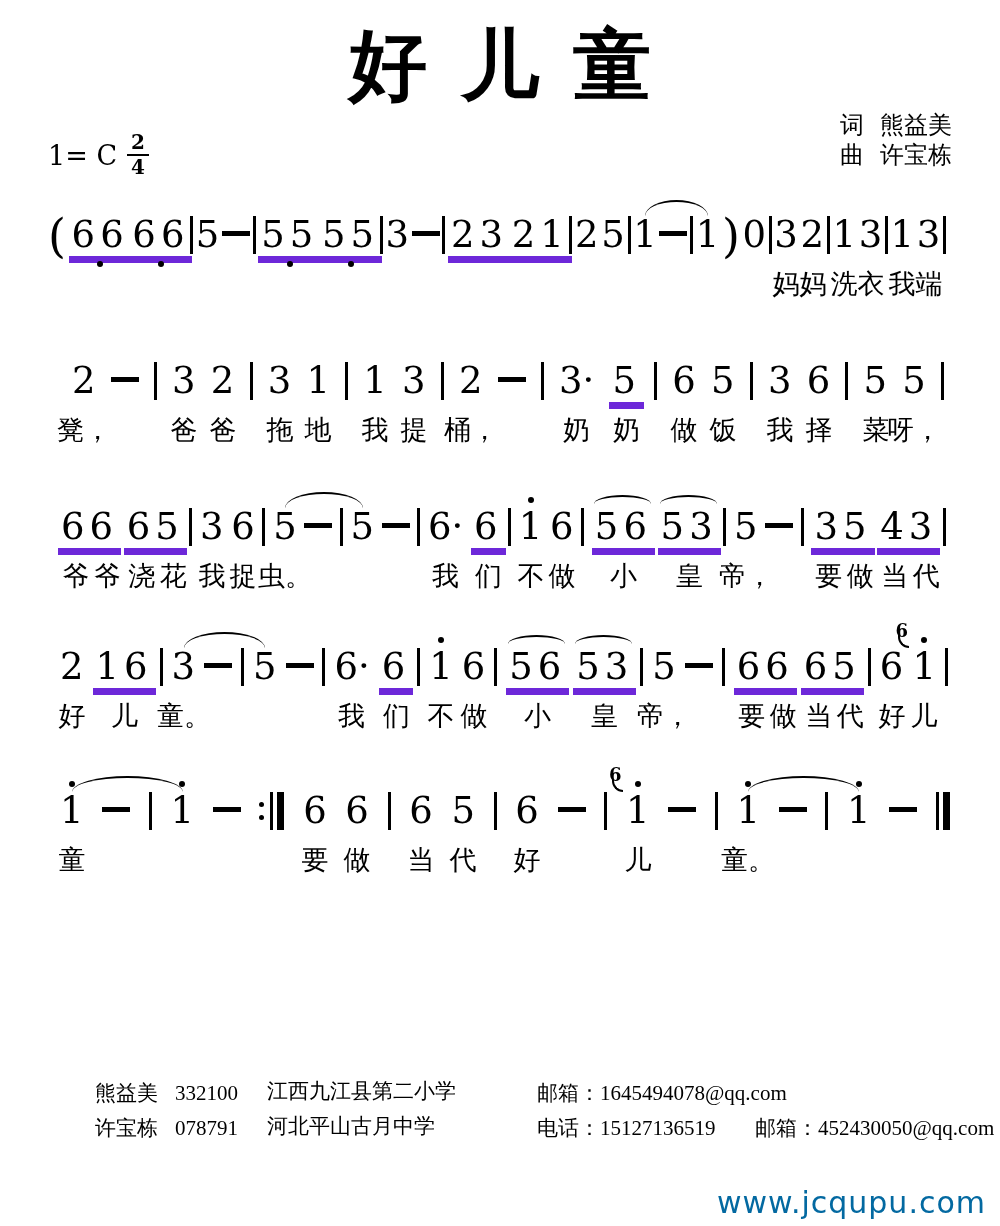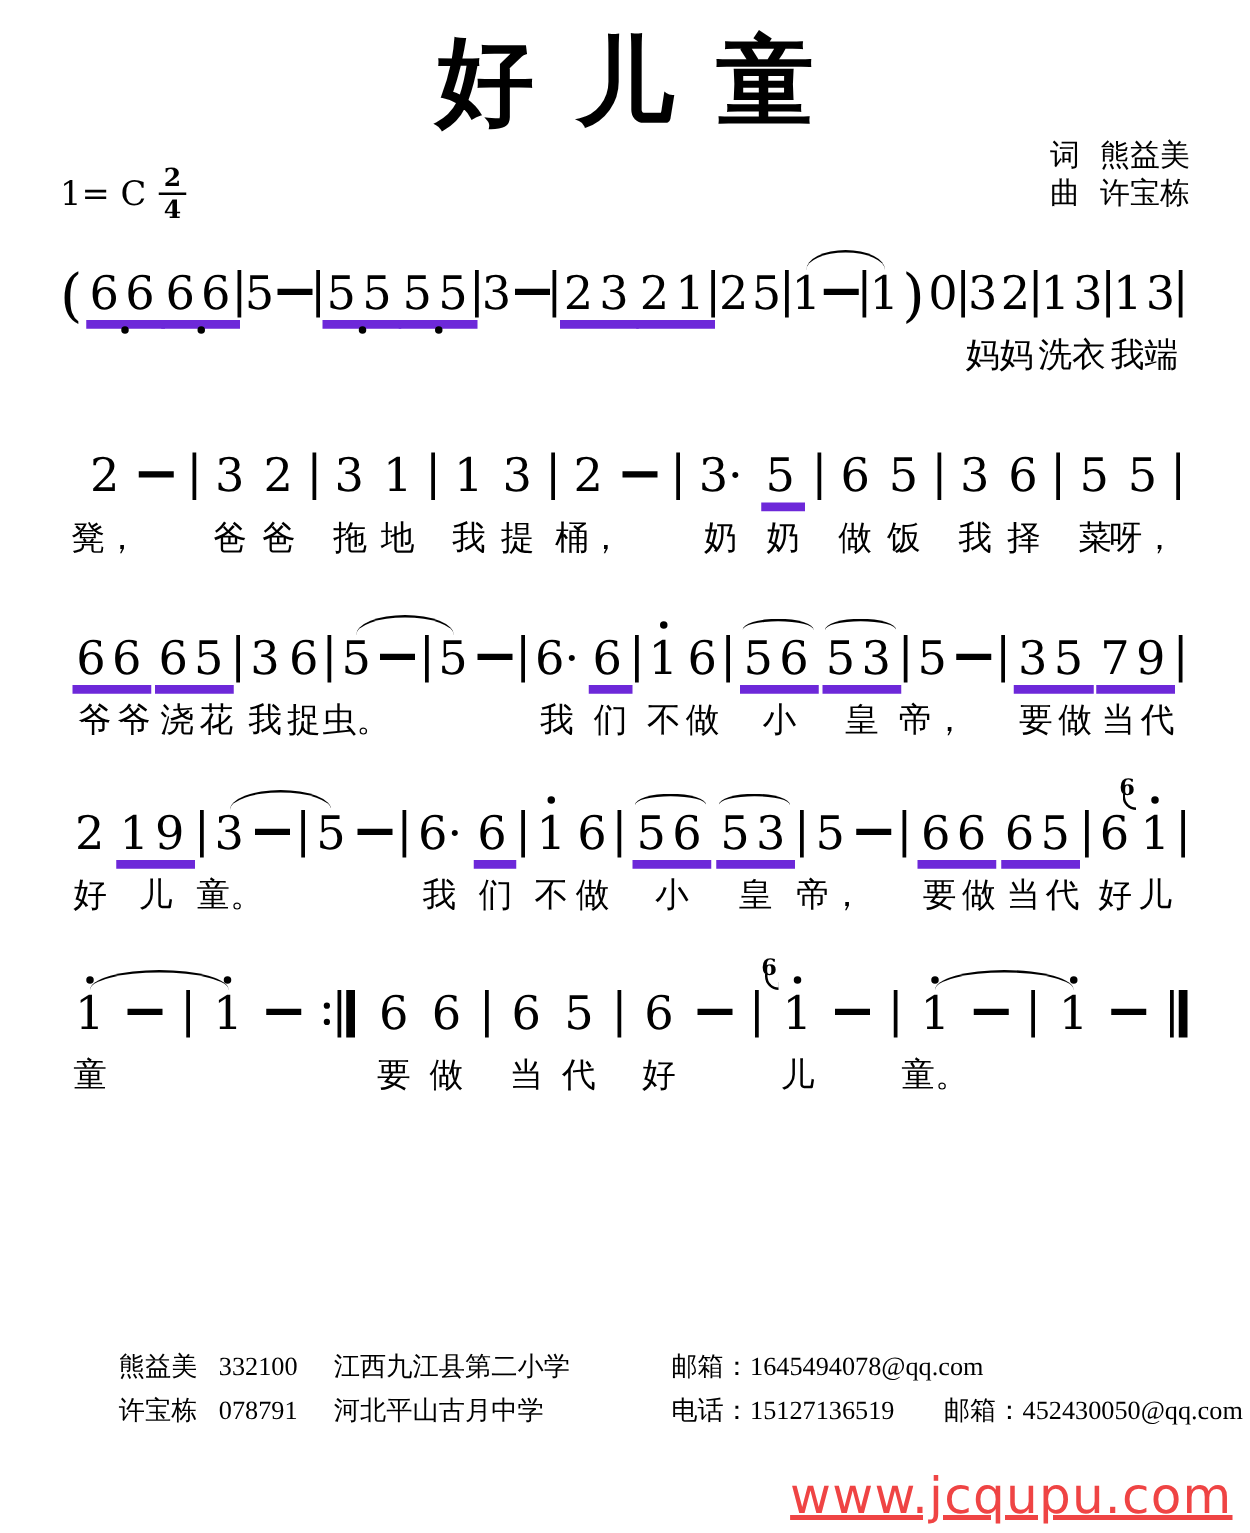--- a/index.html
+++ b/index.html
@@ -48,24 +48,24 @@
   .slur { position:absolute; height:16px;
           border-top:2.5px solid #000; border-radius:50% 50% 0 0 / 100% 100% 0 0; }
   .lyric { position:absolute; top:70px; transform:translateX(-50%);
            font-size:27px; white-space:nowrap; }
 
   
   .footer { position:absolute; left:95px; top:1076px; font-size:21px; line-height:1.65; }
   .contact-row { display:flex; }
   .contact-row .c-name { width:80px; }
   .contact-row .c-code { width:92px; }
-  .contact-row .c-addr { width:270px; }
+  .contact-row .c-addr { width:270px;font-family:Liberation Mono, monospace; }
   .contact-row .c-phone { width:218px; }
-  .watermark { position:absolute; right:14px; bottom:6px; font-size:40px; color:#ef4444;
-               font-family:"DejaVu Sans", sans-serif; letter-spacing:1px;text-decoration:underline; }
+  .watermark { position:absolute; right:14px; bottom:6px; font-size:30px; color:#0369a1;
+               font-family:"DejaVu Sans", sans-serif; letter-spacing:1px; }
 </style>
 </head>
 <body>
 
 <div class="sheet">
 
   <h1 class="title">好儿童</h1>
 
   <div class="keysig">
     <span>1= C</span>
@@ -200,21 +200,21 @@
           <span class="tk note">1<span class="dot-above"></span></span>
           <span class="tk note">6</span>
           <span class="tk bar"></span>
           <span class="tk grp">56<span class="tie-arc"></span></span>
           <span class="tk grp">53<span class="tie-arc"></span></span>
           <span class="tk bar"></span>
           <span class="tk note">5</span>
           <span class="tk dash"></span>
           <span class="tk bar"></span>
           <span class="tk grp">35</span>
-          <span class="tk grp">79</span>
+          <span class="tk grp">43</span>
           <span class="tk bar"></span>
         </div>
         <div class="slur" style="left: 227px; width: 78px; top: 4px;"></div>
         <span class="lyric" style="left: 17.64px;">爷</span>
         <span class="lyric" style="left: 49.14px;">爷</span>
         <span class="lyric" style="left: 83.64px;">浇</span>
         <span class="lyric" style="left: 115.14px;">花</span>
         <span class="lyric" style="left: 154px;">我</span>
         <span class="lyric" style="left: 185px;">捉</span>
         <span class="lyric" style="left: 227px;">虫。</span>
@@ -226,21 +226,21 @@
         <span class="lyric" style="left: 631.5px;">皇</span>
         <span class="lyric" style="left: 688px;">帝，</span>
         <span class="lyric" style="left: 770.64px;">要</span>
         <span class="lyric" style="left: 802.14px;">做</span>
         <span class="lyric" style="left: 836.64px;">当</span>
         <span class="lyric" style="left: 868.14px;">代</span>
       </div>
       <div class="music-line" style="top: 628px; left: 60px; width: 888px;">
         <div class="notes-row">
           <span class="tk note">2</span>
-          <span class="tk grp">19</span>
+          <span class="tk grp">16</span>
           <span class="tk bar"></span>
           <span class="tk note">3</span>
           <span class="tk dash"></span>
           <span class="tk bar"></span>
           <span class="tk note">5</span>
           <span class="tk dash"></span>
           <span class="tk bar"></span>
           <span class="tk note">6·</span>
           <span class="tk grp">6</span>
           <span class="tk bar"></span>

